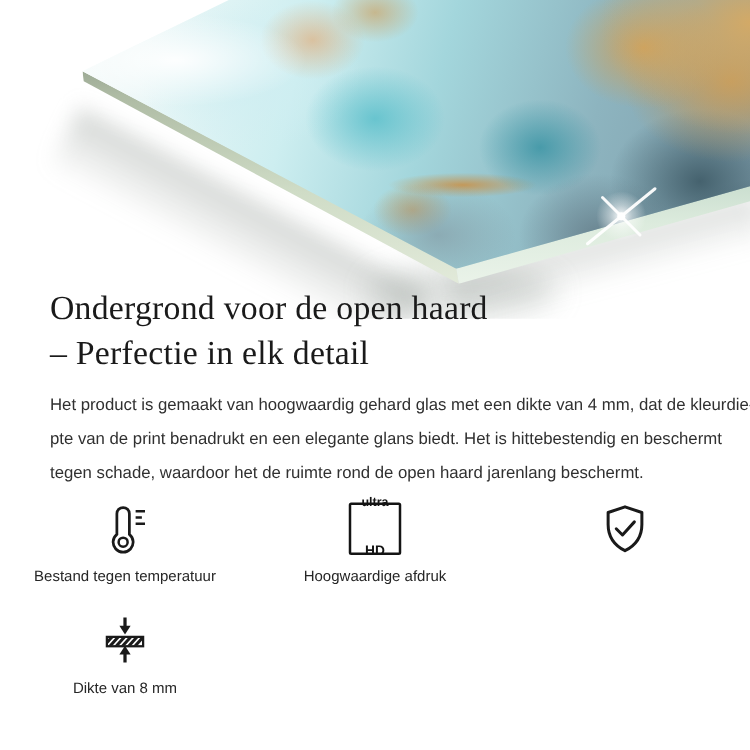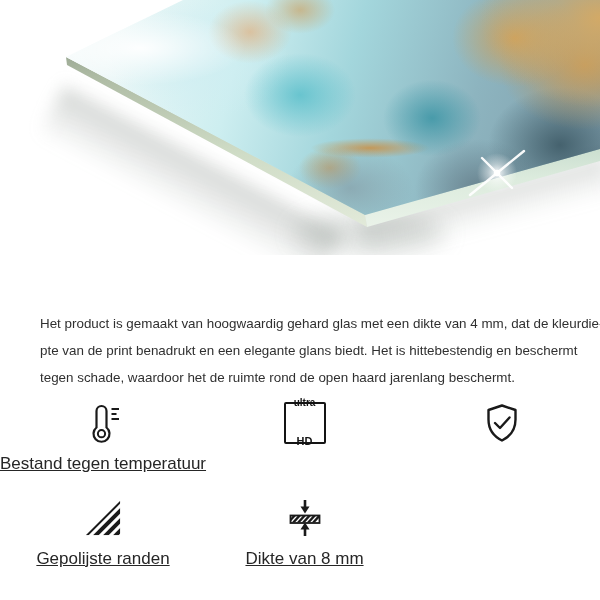--- a/index.html
+++ b/index.html
@@ -46,21 +46,21 @@
 
   
   .heading{position:absolute;left:40px;top:228px;font-family:"Liberation Serif","DejaVu Serif",serif;
     font-size:27px;line-height:36px;color:#1a1a1a;letter-spacing:.2px;white-space:nowrap;}
   .body-text{position:absolute;left:40px;top:310px;font-size:13.4px;line-height:27px;color:#303030;white-space:nowrap;}
 
   
   .features{position:absolute;left:0;top:399px;width:600px;display:grid;grid-template-columns:1fr 1fr 1fr;row-gap:20px;}
   .feature{display:flex;flex-direction:column;align-items:center;}
   .icon-box{height:48px;display:flex;align-items:center;justify-content:center;}
-  .feature-label{margin-top:7px;font-size:17px;color:#262626;white-space:nowrap;text-decoration:underline;}
+  .feature-label{margin-top:7px;font-size:12px;color:#262626;white-space:nowrap;}
   .icon-stroke{stroke:#1a1a1a;fill:none;}
   .uhd-box{width:38px;height:38px;border:2.5px solid #141414;border-radius:2px;display:flex;flex-direction:column;
     align-items:center;justify-content:center;color:#141414;gap:25px;}
   .uhd-top{font-size:10px;font-weight:700;line-height:11px;}
   .uhd-bottom{font-size:11px;font-weight:700;line-height:16px;}
 </style>
 </head>
 <body>
 
 <div class="page">
@@ -82,20 +82,24 @@
       </defs>
       <circle cx="35" cy="35" r="20" fill="url(#glow)"></circle>
       <g stroke="#ffffff" stroke-width="2.4" stroke-linecap="round" opacity="0.95">
         <line x1="8" y1="57" x2="62" y2="13"></line>
         <line x1="20" y1="20" x2="50" y2="50"></line>
       </g>
       <circle cx="35" cy="35" r="3.2" fill="#ffffff"></circle>
     </svg>
   </div>
 
+  <div class="heading">
+    <div>Ondergrond voor de open haard</div>
+    <div>– Perfectie in elk detail</div>
+  </div>
 
   <div class="body-text">
     <div>Het product is gemaakt van hoogwaardig gehard glas met een dikte van 4 mm, dat de kleurdie-</div>
     <div>pte van de print benadrukt en een elegante glans biedt. Het is hittebestendig en beschermt</div>
     <div>tegen schade, waardoor het de ruimte rond de open haard jarenlang beschermt.</div>
   </div>
 
   <div class="features">
 
     <div class="feature">
@@ -113,50 +117,33 @@
       <div class="feature-label">Bestand tegen temperatuur</div>
     </div>
 
     <div class="feature">
       <div class="icon-box">
         <div class="uhd-box">
           <div class="uhd-top">ultra</div>
           <div class="uhd-bottom">HD</div>
         </div>
       </div>
+      <div class="feature-label">Hoogwaardige afdruk</div>
     </div>
 
     <div class="feature">
       <div class="icon-box">
         <svg viewBox="0 0 44 44" width="44" height="44">
           <path class="icon-stroke" stroke-width="2.4" stroke-linejoin="round" d="M22,4.5 L35.5,9 L35.5,18.5 C35.5,29.5 29,36 22,39.5 C15,36 8.5,29.5 8.5,18.5 L8.5,9 Z"></path>
           <path class="icon-stroke" stroke-width="2.4" stroke-linecap="round" stroke-linejoin="round" d="M15,22 L20,27 L29.5,16.5"></path>
         </svg>
       </div>
     </div>
 
 
-    <div class="feature">
-      <div class="icon-box">
-        <svg viewBox="0 0 44 44" width="40" height="40">
-          <defs>
-            <clipPath id="tri">
-                <path d="M3,41 L41,3 L41,41 Z"></path>
-              </clipPath>
-          </defs>
-          <g clip-path="url(#tri)" stroke="#1a1a1a" stroke-width="4.4">
-            <line x1="1" y1="43" x2="43" y2="1"></line>
-            <line x1="12" y1="43" x2="43" y2="12"></line>
-            <line x1="23" y1="43" x2="43" y2="23"></line>
-            <line x1="34" y1="43" x2="43" y2="34"></line>
-          </g>
-        </svg>
-      </div>
-      <div class="feature-label">Gepolijste randen</div>
-    </div>
 
     <div class="feature">
       <div class="icon-box">
         <svg viewBox="0 0 44 44" width="44" height="44">
           <defs>
             <clipPath id="bar">
                 <rect x="8" y="20" width="28" height="6.5"></rect>
               </clipPath>
           </defs>
           <rect class="icon-stroke" stroke-width="1.8" x="7.5" y="19.5" width="29" height="7.5"></rect>

